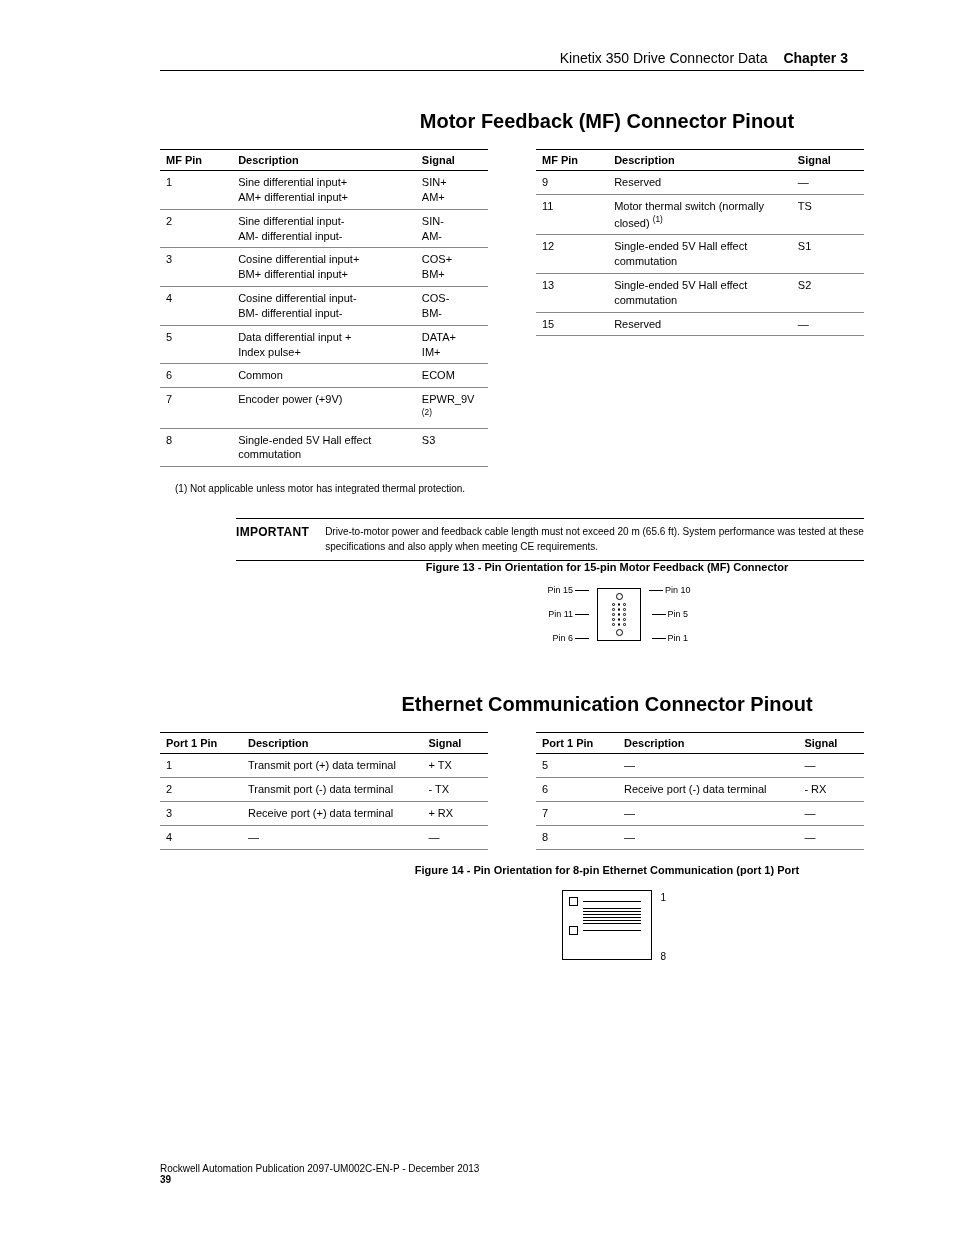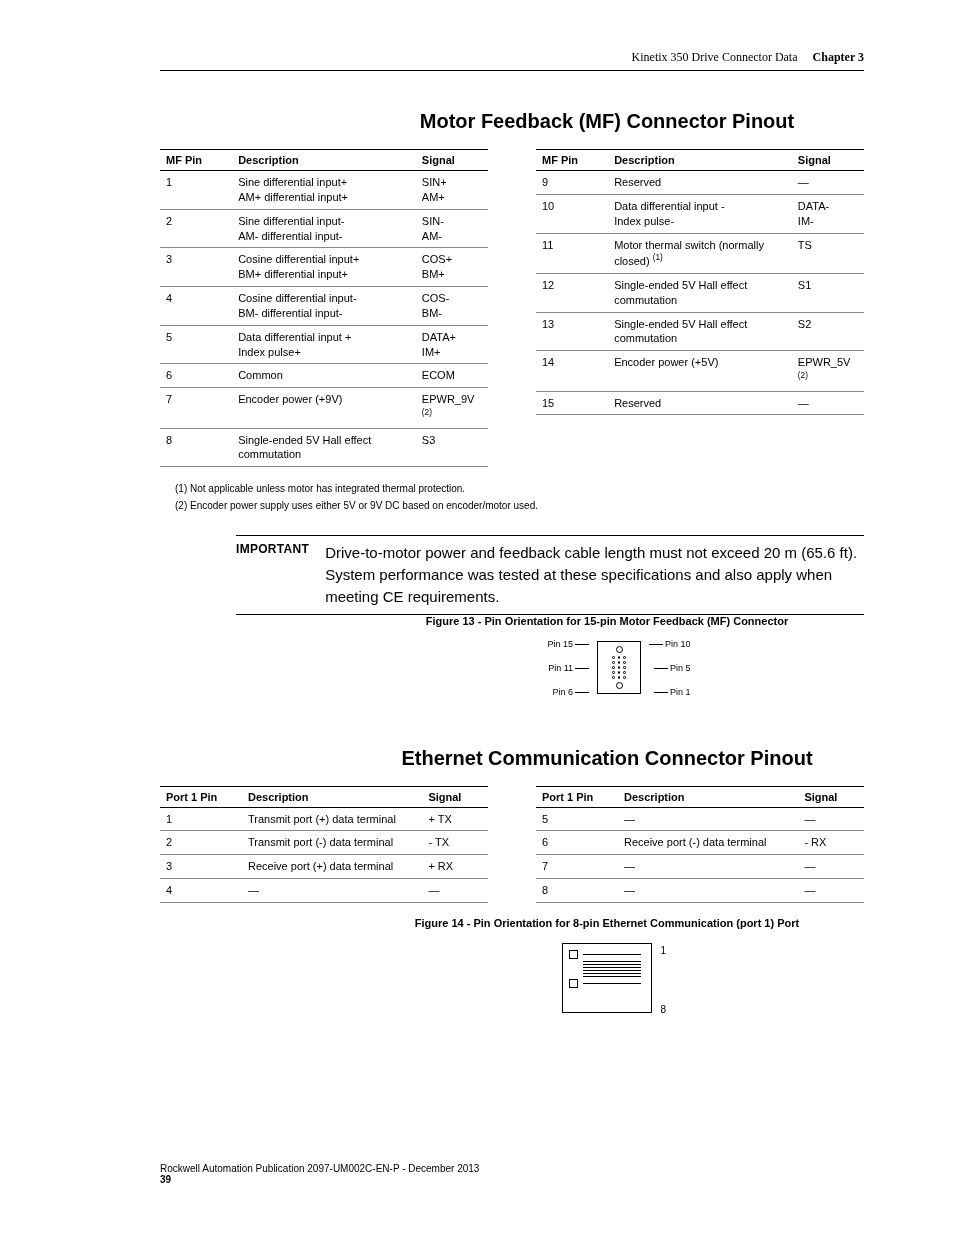--- a/index.html
+++ b/index.html
@@ -16,23 +16,22 @@
   .header-line {
     position: absolute;
     top: 70px;
     left: 160px;
     right: 90px;
     border-top: 1px solid #000;
   }
   .header-right {
     position: absolute;
     top: 50px;
-    right: 90px;
-    font-size: 12px;
-    font-family: Liberation Serif, serif;
+    right: 106px;
+    font-size: 14px;
   }
   .header-right .chapter { font-weight: bold; margin-left: 12px; }
   .section-title {
     font-size: 20px;
     font-weight: bold;
     text-align: center;
     margin-top: 60px;
     margin-bottom: 16px;
     margin-left: 190px;
   }
@@ -80,21 +79,21 @@
     flex: 1;
   }
   .important-block .kw-label {
     font-weight: bold;
     font-size: 12px;
     letter-spacing: .3px;
     padding: 6px 16px 6px 0;
     flex-shrink: 0;
   }
   .important-block .kw-text {
-    font-size: 15px;
+    font-size: 10px;
     line-height: 1.45;
     padding: 6px 0;
   }
   .fig-caption {
     text-align: center;
     font-weight: bold;
     font-size: 11px;
     margin-left: 190px;
   }
   .fig-box {
@@ -119,21 +118,21 @@
     gap: 3px;
   }
   .conn15-hole { width: 7px; height: 7px; border: 1px solid #000; border-radius: 50%; }
   .pin-cluster { display: flex; gap: 3px; }
   .pin-col { display: flex; flex-direction: column; gap: 2.5px; }
   .pindot { width: 2.5px; height: 2.5px; border: 0.8px solid #000; border-radius: 50%; }
   .conn-labels-left, .conn-labels-right {
     display: flex; flex-direction: column; font-size: 9px; gap: 14px;
   }
   .conn-labels-left { align-items: flex-end; text-align: right;}
-  .conn-labels-right { align-items: flex-end; }
+  .conn-labels-right { align-items: center; }
   .lead { display:inline-block; border-top:1px solid #000; width:14px; vertical-align:middle; margin:0 2px;}
   .rj45 {
     display:inline-block;
     margin-top:6px;
     position: relative;
   }
   .rj45-body {
     width: 90px; height: 70px; border: 1.5px solid #000;
     display:flex; flex-direction:column; padding:6px 10px 6px 6px;
     gap:2px;
@@ -231,57 +230,46 @@
         <th style="width:22%">Signal</th>
       </tr>
         </thead>
       <tbody id="mf-right">
           <tr>
             <td>9</td>
             <td>Reserved</td>
             <td>—</td>
           </tr>
           <tr>
-            <td>10</td>
-            <td>Data differential input -<br>Index pulse-</td>
-            <td>DATA-<br>IM-</td>
-          </tr>
-          <tr>
             <td>11</td>
             <td>Motor thermal switch (normally closed) <sup>(1)</sup></td>
             <td>TS</td>
           </tr>
           <tr>
             <td>12</td>
             <td>Single-ended 5V Hall effect commutation</td>
             <td>S1</td>
           </tr>
           <tr>
             <td>13</td>
             <td>Single-ended 5V Hall effect commutation</td>
             <td>S2</td>
           </tr>
           <tr>
-            <td>14</td>
-            <td>Encoder power (+5V)</td>
-            <td>EPWR_5V <sup>(2)</sup></td>
-          </tr>
-          <tr>
             <td>15</td>
             <td>Reserved</td>
             <td>—</td>
           </tr>
         </tbody>
     </table>
   </div>
 </div>
 
 <div class="footnotes">
   <div>(1)   Not applicable unless motor has integrated thermal protection.</div>
-  <div>(2)   Encoder power supply uses either 5V or 9V DC based on encoder/motor used.</div>
 </div>
 
 <div class="important-block">
   <div class="kw-wrap">
     <div class="kw-label">IMPORTANT</div>
     <div class="kw-text">Drive-to-motor power and feedback cable length must not exceed 20 m (65.6 ft). System performance was tested at these specifications and also apply when meeting CE requirements.</div>
   </div>
 </div>
 
 <div class="fig-caption">Figure 13 - Pin Orientation for 15-pin Motor Feedback (MF) Connector</div>

